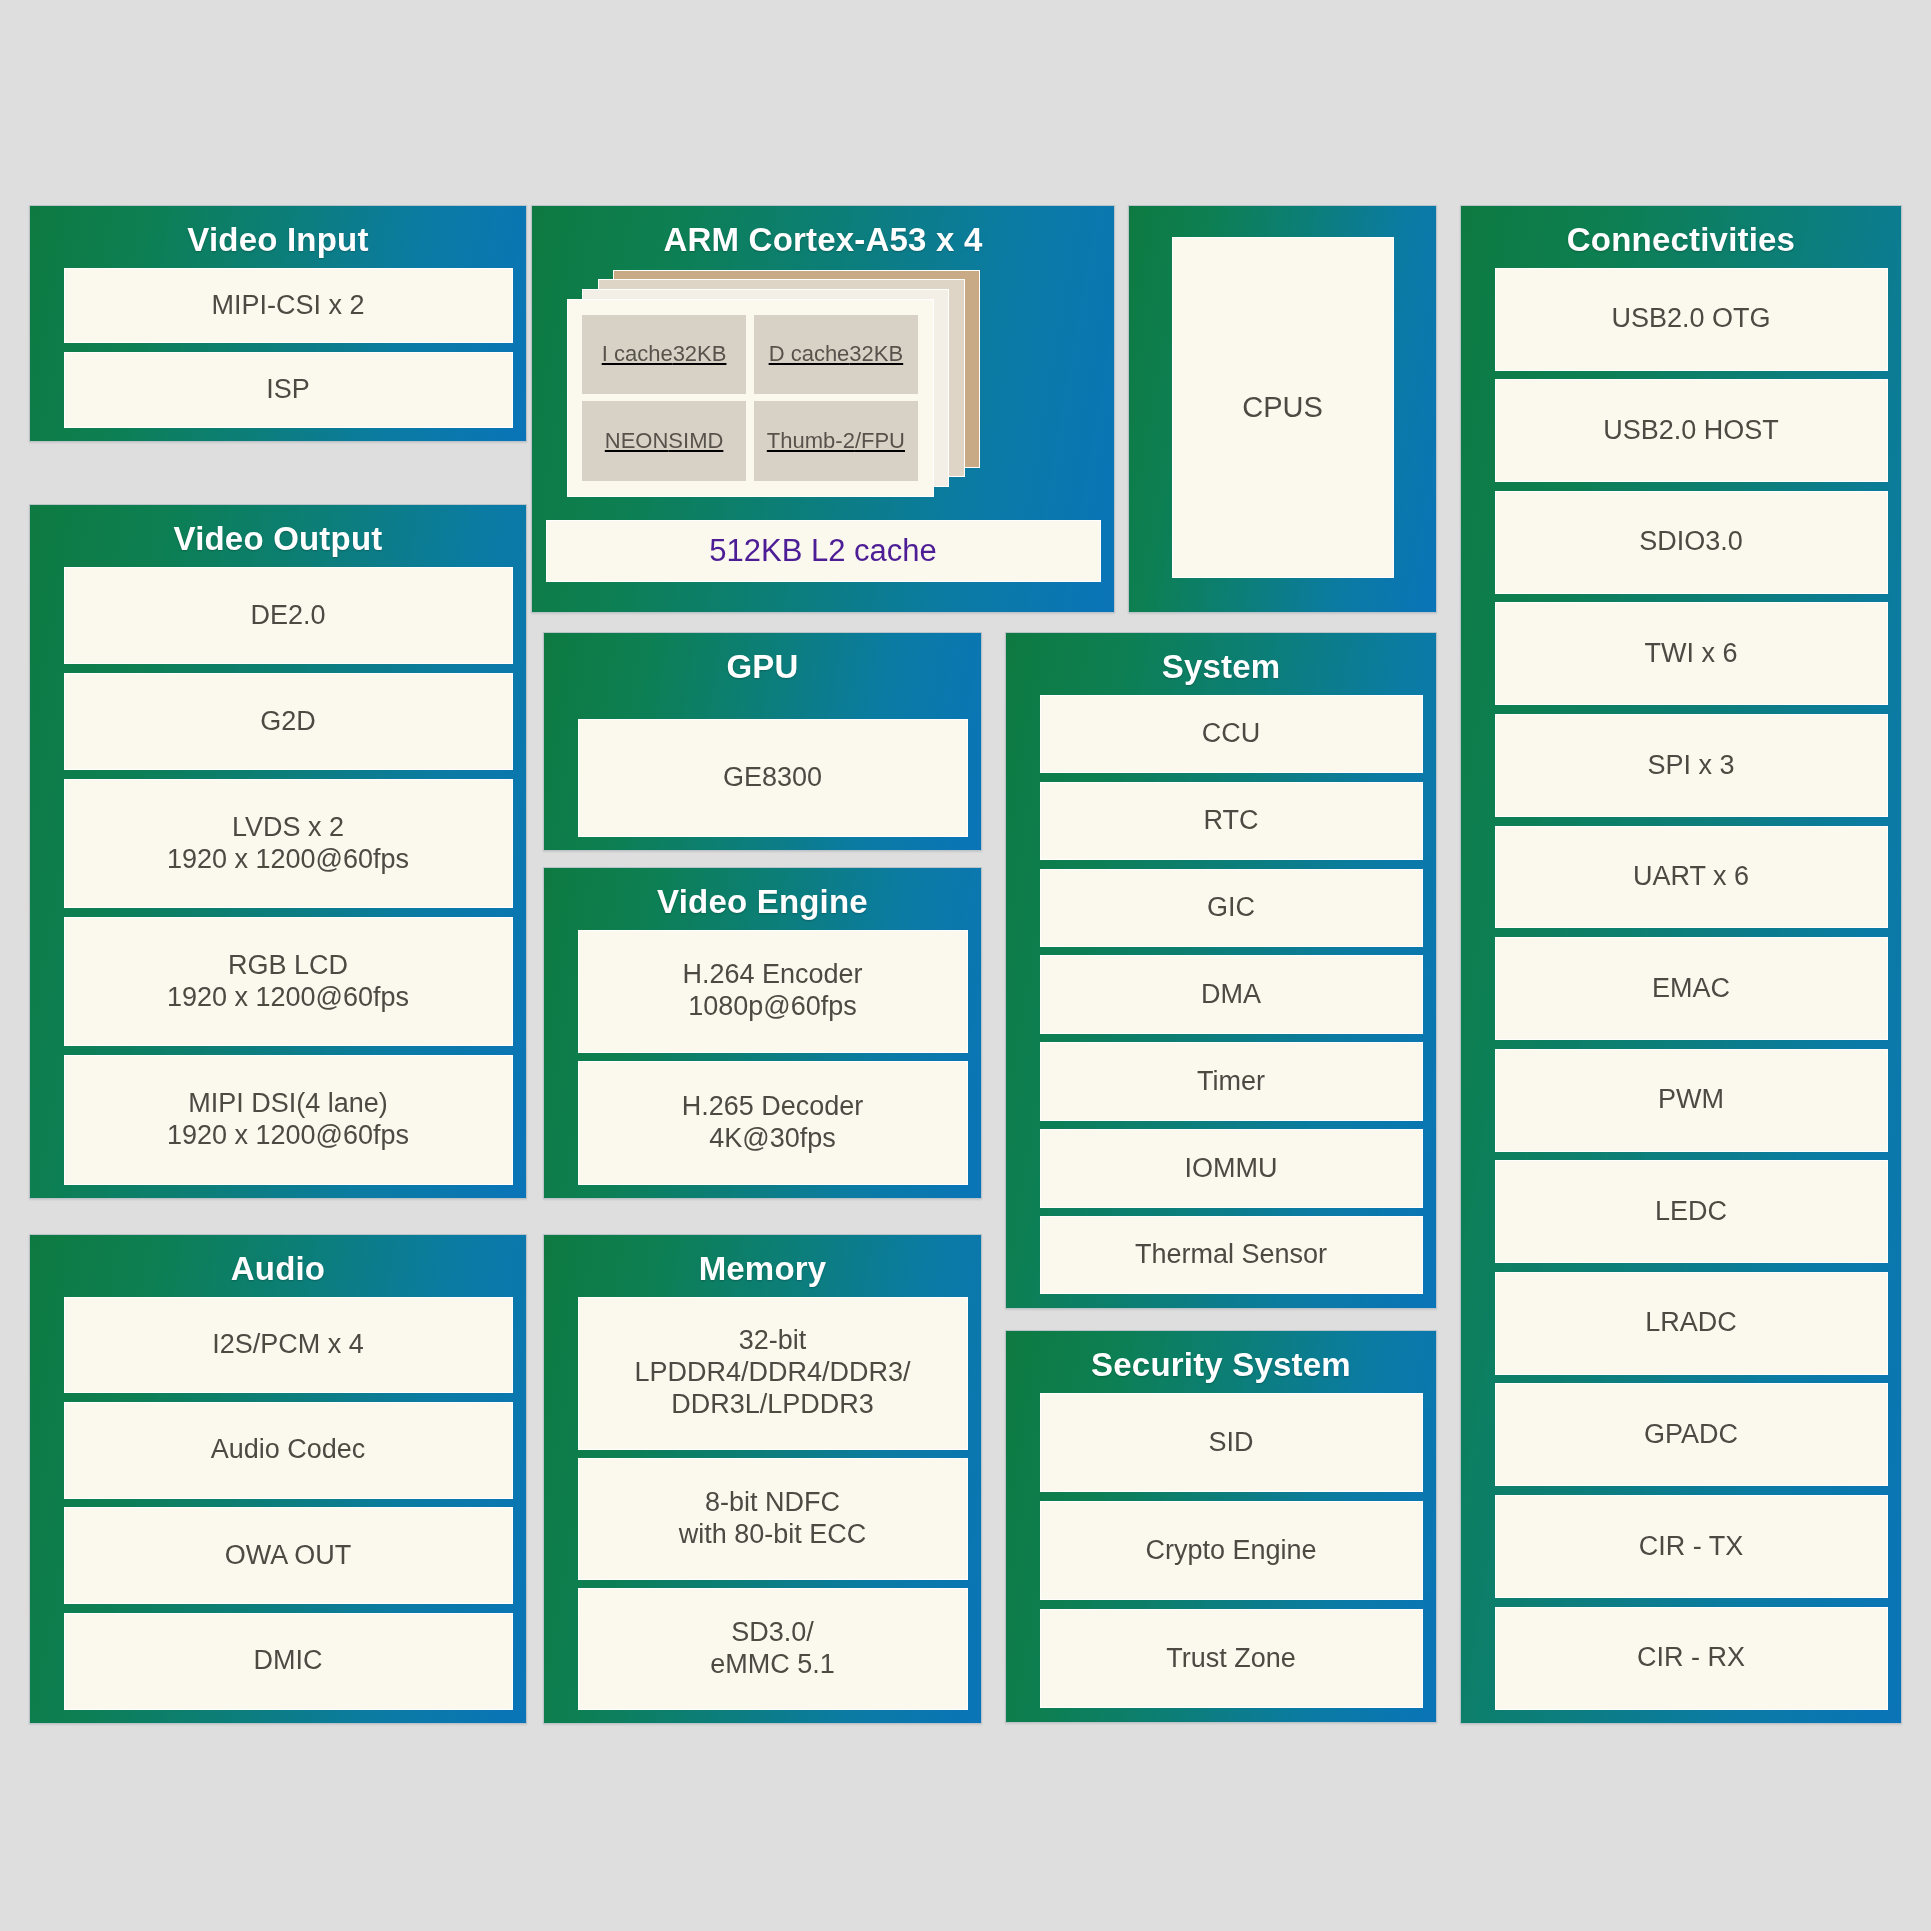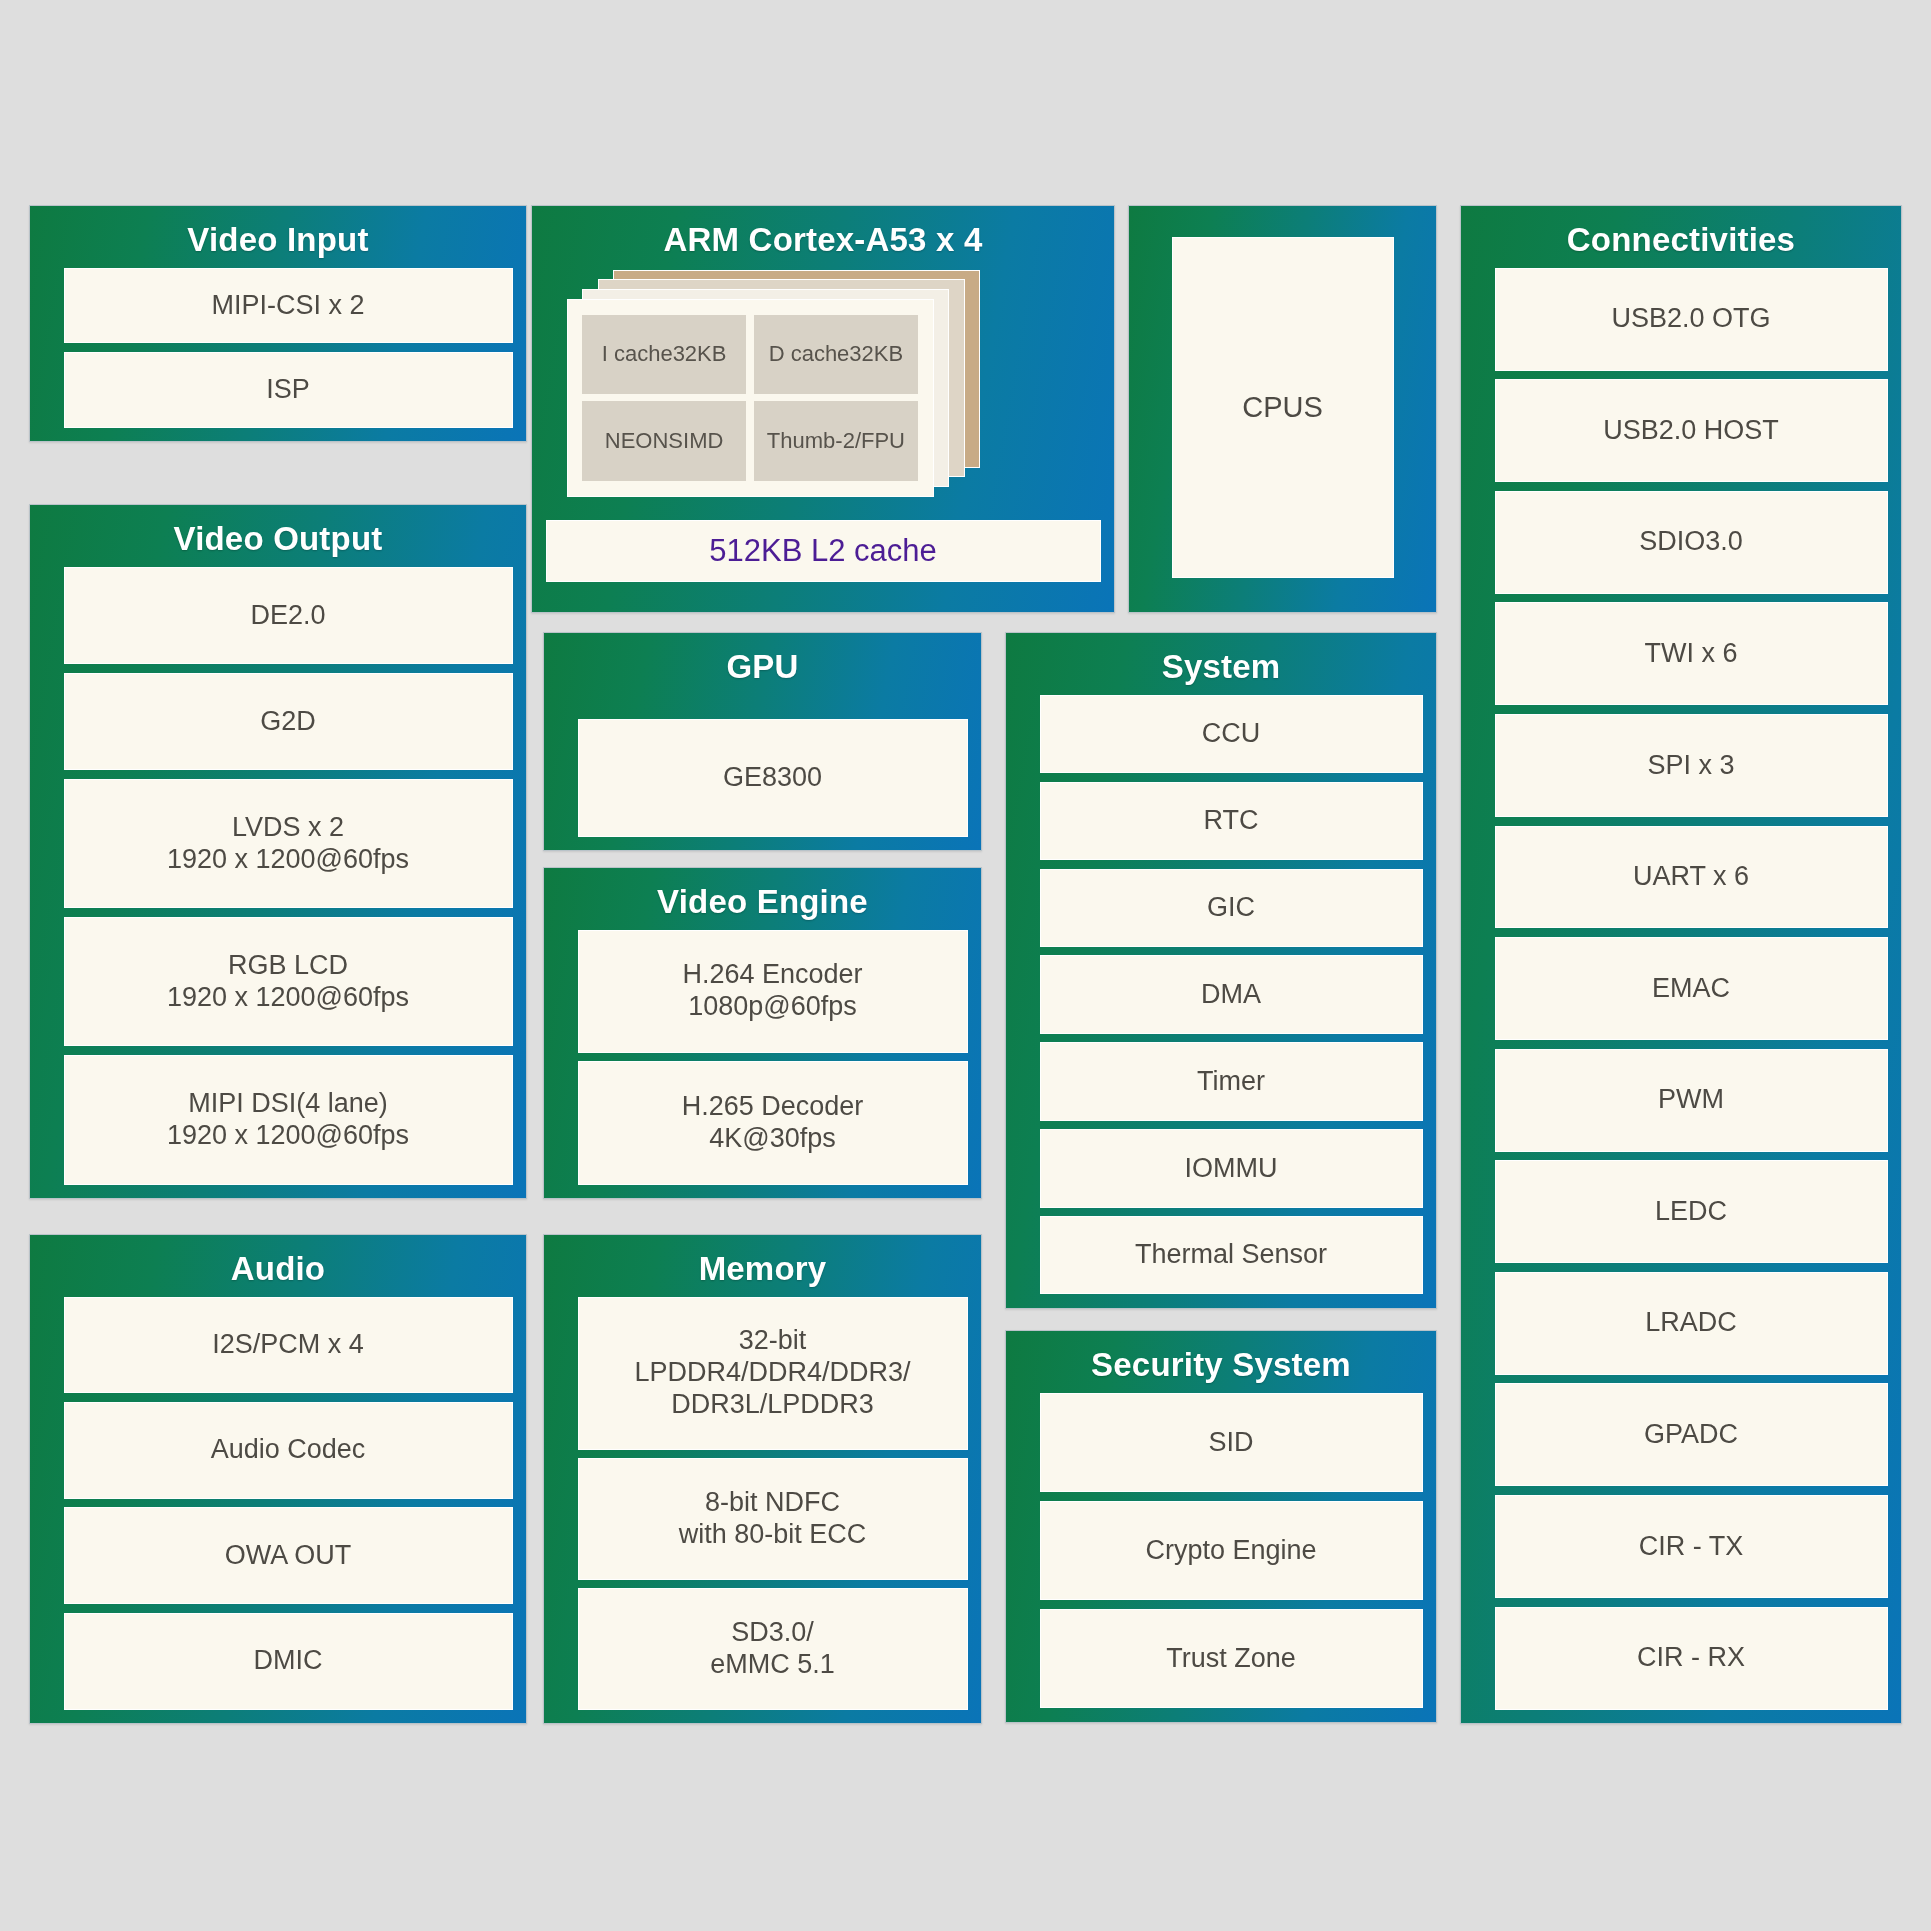--- a/index.html
+++ b/index.html
@@ -56,20 +56,21 @@
     box-sizing:border-box;
   }
   .card.c4{left:46px;top:0px;background:#c8ab86;}
   .card.c3{left:31px;top:9.7px;background:#ded5c6;}
   .card.c2{left:15.4px;top:19.3px;background:#f3efe6;}
   .card.c1{left:0px;top:29px;background:#fbf8ee;display:flex;align-items:center;justify-content:center;}
   .card-grid{
     width:336px;height:166px;
     display:grid;grid-template-columns:1fr 1fr;grid-template-rows:1fr 1fr;
     gap:7.7px;
+    text-decoration:underline;
   }
   .cell{
     background:#d8d2c6;
     color:#57534c;
     font-size:22px;
     display:flex;align-items:center;justify-content:center;
     text-align:center;line-height:1.16;
   }
   .l2{
     background:#fbf8ee;border:1px solid #ffffff;color:#4c1d95;

